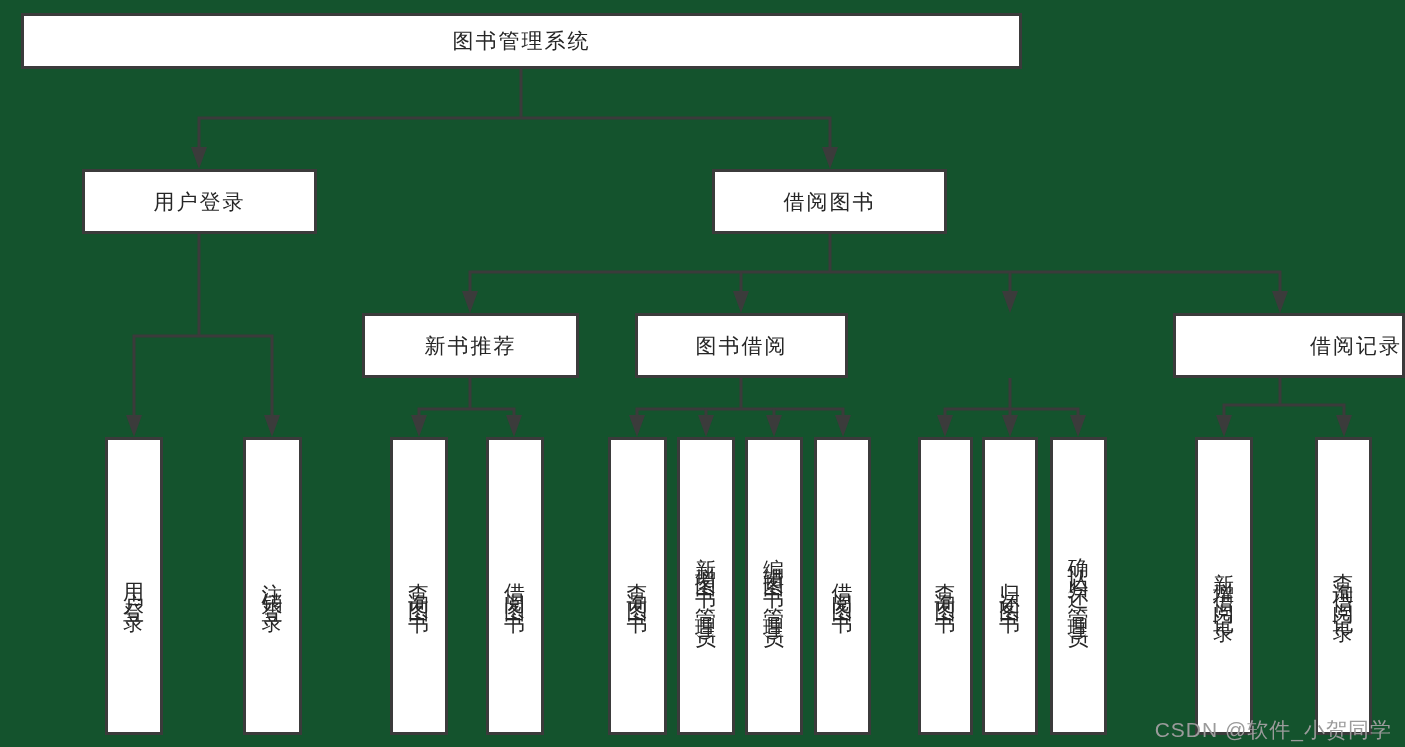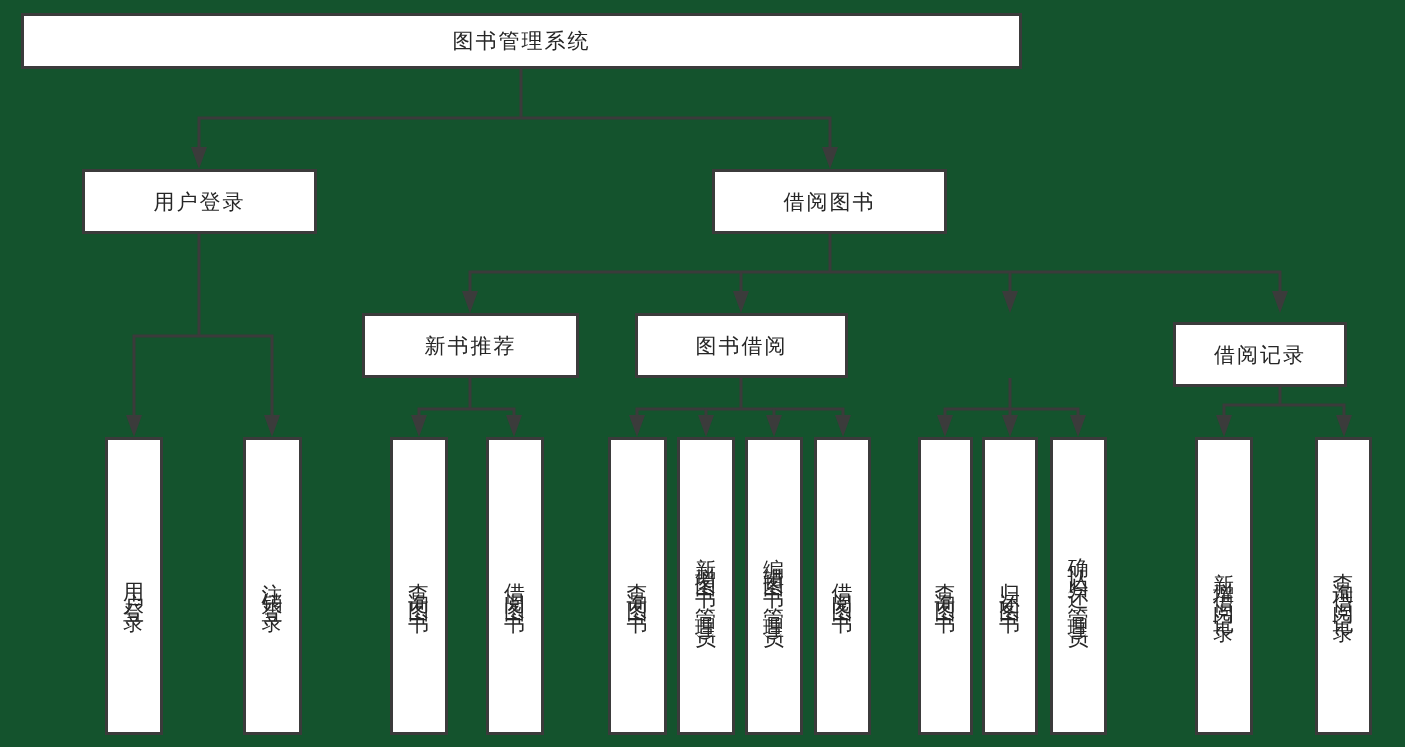--- a/index.html
+++ b/index.html
@@ -97,21 +97,21 @@
   <div class="node h" style="left:712px; top:169px; width:235px; height:65px;">
     <span class="label">借阅图书</span>
   </div>
 
   <div class="node h" style="left:362px; top:313px; width:217px; height:65px;align-items:center;">
     <span class="label">新书推荐</span>
   </div>
   <div class="node h" style="left:635px; top:313px; width:213px; height:65px;">
     <span class="label">图书借阅</span>
   </div>
-  <div class="node h" style="left:1173px; top:322px; width:174px; height:65px;">
+  <div class="node h" style="left:1173px; top:313px; width:232px; height:65px;justify-content:flex-end;">
     <span class="label">借阅记录</span>
   </div>
 
   <div class="node v" style="left:105px; top:437px; width:58px; height:298px;">
     <span class="label">用户登录</span>
   </div>
   <div class="node v" style="left:243px; top:437px; width:59px; height:298px;">
     <span class="label">注销登录</span>
   </div>
 
@@ -145,14 +145,15 @@
     <span class="label">确认归还（管理员）</span>
   </div>
 
   <div class="node v" style="left:1195px; top:437px; width:58px; height:298px;">
     <span class="label">新增借阅记录</span>
   </div>
   <div class="node v" style="left:1315px; top:437px; width:57px; height:298px;">
     <span class="label">查询借阅记录</span>
   </div>
 
+  <div class="watermark">CSDN @软件_小贺同学</div>
 
 </div>
 
 </body></html>

